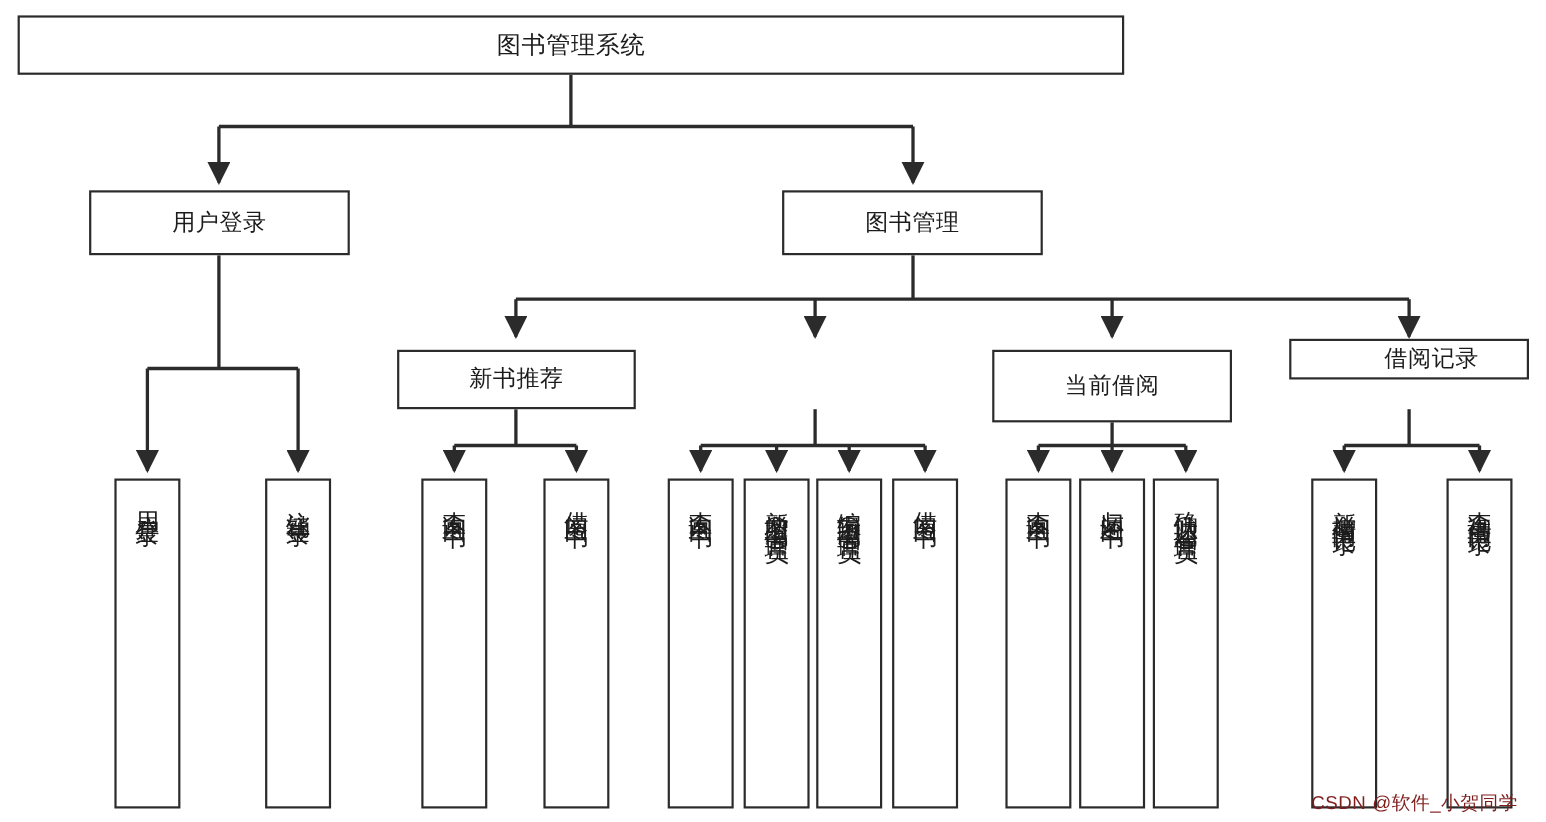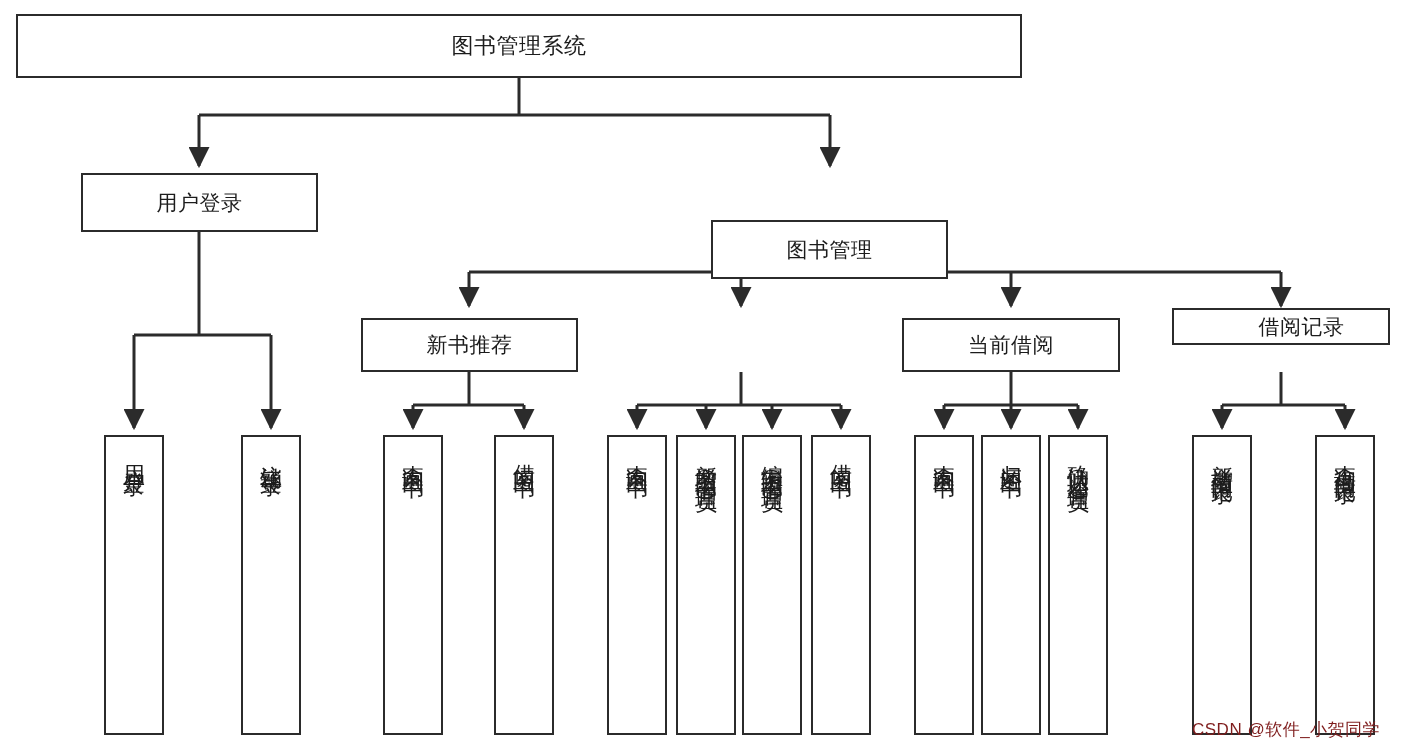--- a/index.html
+++ b/index.html
@@ -119,35 +119,35 @@
       <path d="M 1011 405 L 1011 428" marker-end="url(#arrow)"></path>
       <path d="M 1078 405 L 1078 428" marker-end="url(#arrow)"></path>
 
       <path d="M 1281 372 L 1281 405"></path>
       <path d="M 1222 405 L 1345 405"></path>
       <path d="M 1222 405 L 1222 428" marker-end="url(#arrow)"></path>
       <path d="M 1345 405 L 1345 428" marker-end="url(#arrow)"></path>
     </g>
   </svg>
 
-  <div class="node root horiz" style="left:16px; top:14px; width:1006px; height:64px;">
+  <div class="node root horiz" style="left:16px; top:14px; width:1006px; height:54px;">
     <span class="label">图书管理系统</span>
   </div>
 
   <div class="node horiz" style="left:81px; top:173px; width:237px; height:59px;">
     <span class="label">用户登录</span>
   </div>
-  <div class="node horiz" style="left:711px; top:173px; width:237px; height:59px;margin-top:47px;">
+  <div class="node horiz" style="left:711px; top:173px; width:237px; height:59px;">
     <span class="label">图书管理</span>
   </div>
 
   <div class="node horiz" style="left:361px; top:318px; width:217px; height:54px;">
     <span class="label">新书推荐</span>
   </div>
-  <div class="node horiz" style="left:902px; top:318px; width:218px; height:54px;">
+  <div class="node horiz" style="left:902px; top:318px; width:218px; height:66px;">
     <span class="label">当前借阅</span>
   </div>
   <div class="node horiz" style="left:1172px; top:308px; width:218px; height:37px;padding-left:41px;">
     <span class="label">借阅记录</span>
   </div>
 
   <div class="node vert" style="left:104px; top:435px; width:60px; height:300px;">
     <span class="label">用户登录</span>
   </div>
   <div class="node vert" style="left:241px; top:435px; width:60px; height:300px;">

